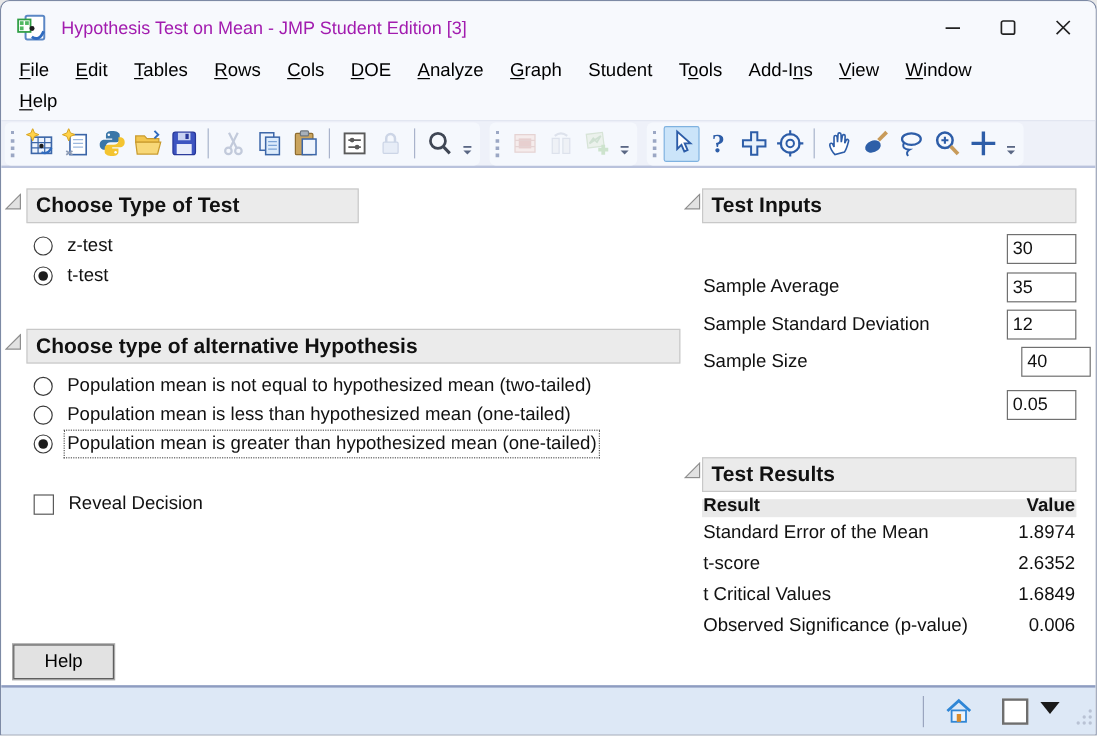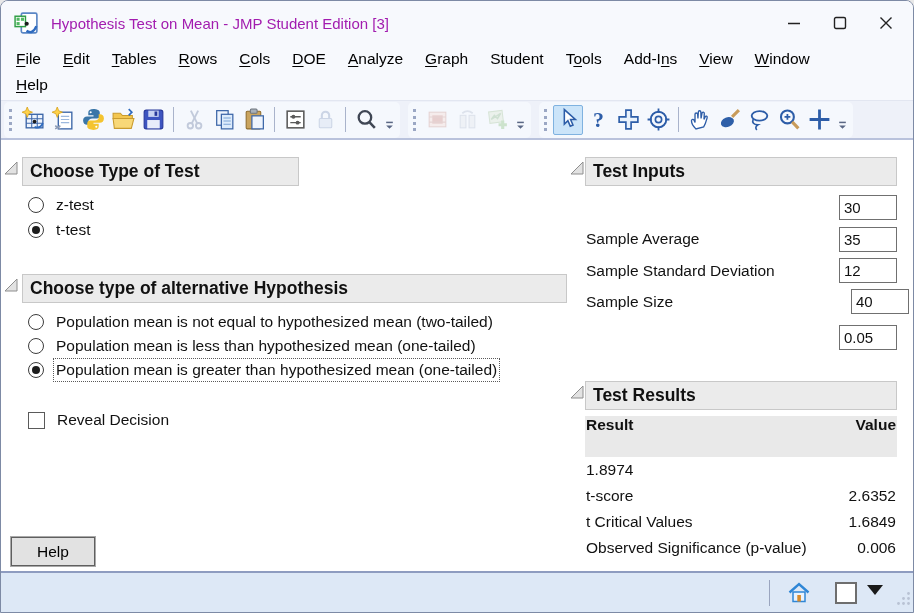--- a/index.html
+++ b/index.html
@@ -40,21 +40,21 @@
   .radio.selected::after { content:""; position:absolute; left:3px; top:3px; right:3px; bottom:3px; background:#1c1c1c; border-radius:50%; }
   .opt-label.focused { outline:1px dotted #5a5a5a; outline-offset:2px; }
   .checkbox { width:17px; height:17px; border:1.6px solid #5a5a5a; background:#fff; flex:0 0 auto; margin-right:12px; }
   .help-btn { position:absolute; left:10px; top:397px; width:84px; height:29px; background:#e2e2e2;
               border:1px solid #5f5f5f; box-shadow:0 0 0 1px #a9a9a9; font-size:15.5px; display:flex;
               align-items:center; justify-content:center; font-family:inherit; }
   .ti-label { position:absolute; font-size:15.5px; white-space:nowrap; }
   .ti-input { position:absolute; width:58px; height:25px; border:1px solid #707070; font-size:15px;
               padding:1px 4px; font-family:inherit; color:#111; background:#fff; }
   .results { position:absolute; left:584px; top:276px; width:312px; font-size:15.5px; }
-  .results .thead { display:flex; justify-content:space-between; background:#e9e9e9; font-weight:bold; height:41px; align-items:flex-start; padding:0 1px; }
+  .results .thead { display:flex; justify-content:space-between; background:#e9e9e9; font-weight:bold; height:15px; align-items:flex-end; padding:0 1px; }
   .results .trow { display:flex; justify-content:space-between; height:26px; align-items:center; padding:0 1px; }
   
   .statusbar { flex:0 0 auto; height:41px; background:#dde8f6; border-top:2px solid #8e9cc0; position:relative; }
   .sb-sep { position:absolute; left:768px; top:7px; width:1px; height:26px; background:#9aa5bf; }
   .sb-home { position:absolute; left:786px; top:8px; width:24px; height:24px; }
   .sb-square { position:absolute; left:834px; top:9px; width:22px; height:22px; background:#fff; border:2px solid #6e6e6e; }
   .sb-caret { position:absolute; left:866px; top:12px; width:0; height:0; border-left:8px solid transparent; border-right:8px solid transparent; border-top:10px solid #1a1a1a; }
   .sb-grip { position:absolute; right:2px; bottom:2px; }
 </style>
 </head>
@@ -388,20 +388,21 @@
         </svg>
     </span>
     <div class="panel-header" style="left:584px; top:241px; width:312px;">Test Results</div>
 
     <div class="results">
       <div class="thead">
         <span>Result</span>
         <span>Value</span>
       </div>
       <div class="trow">
+        <span>Standard Error of the Mean</span>
         <span>1.8974</span>
       </div>
       <div class="trow">
         <span>t-score</span>
         <span>2.6352</span>
       </div>
       <div class="trow">
         <span>t Critical Values</span>
         <span>1.6849</span>
       </div>

